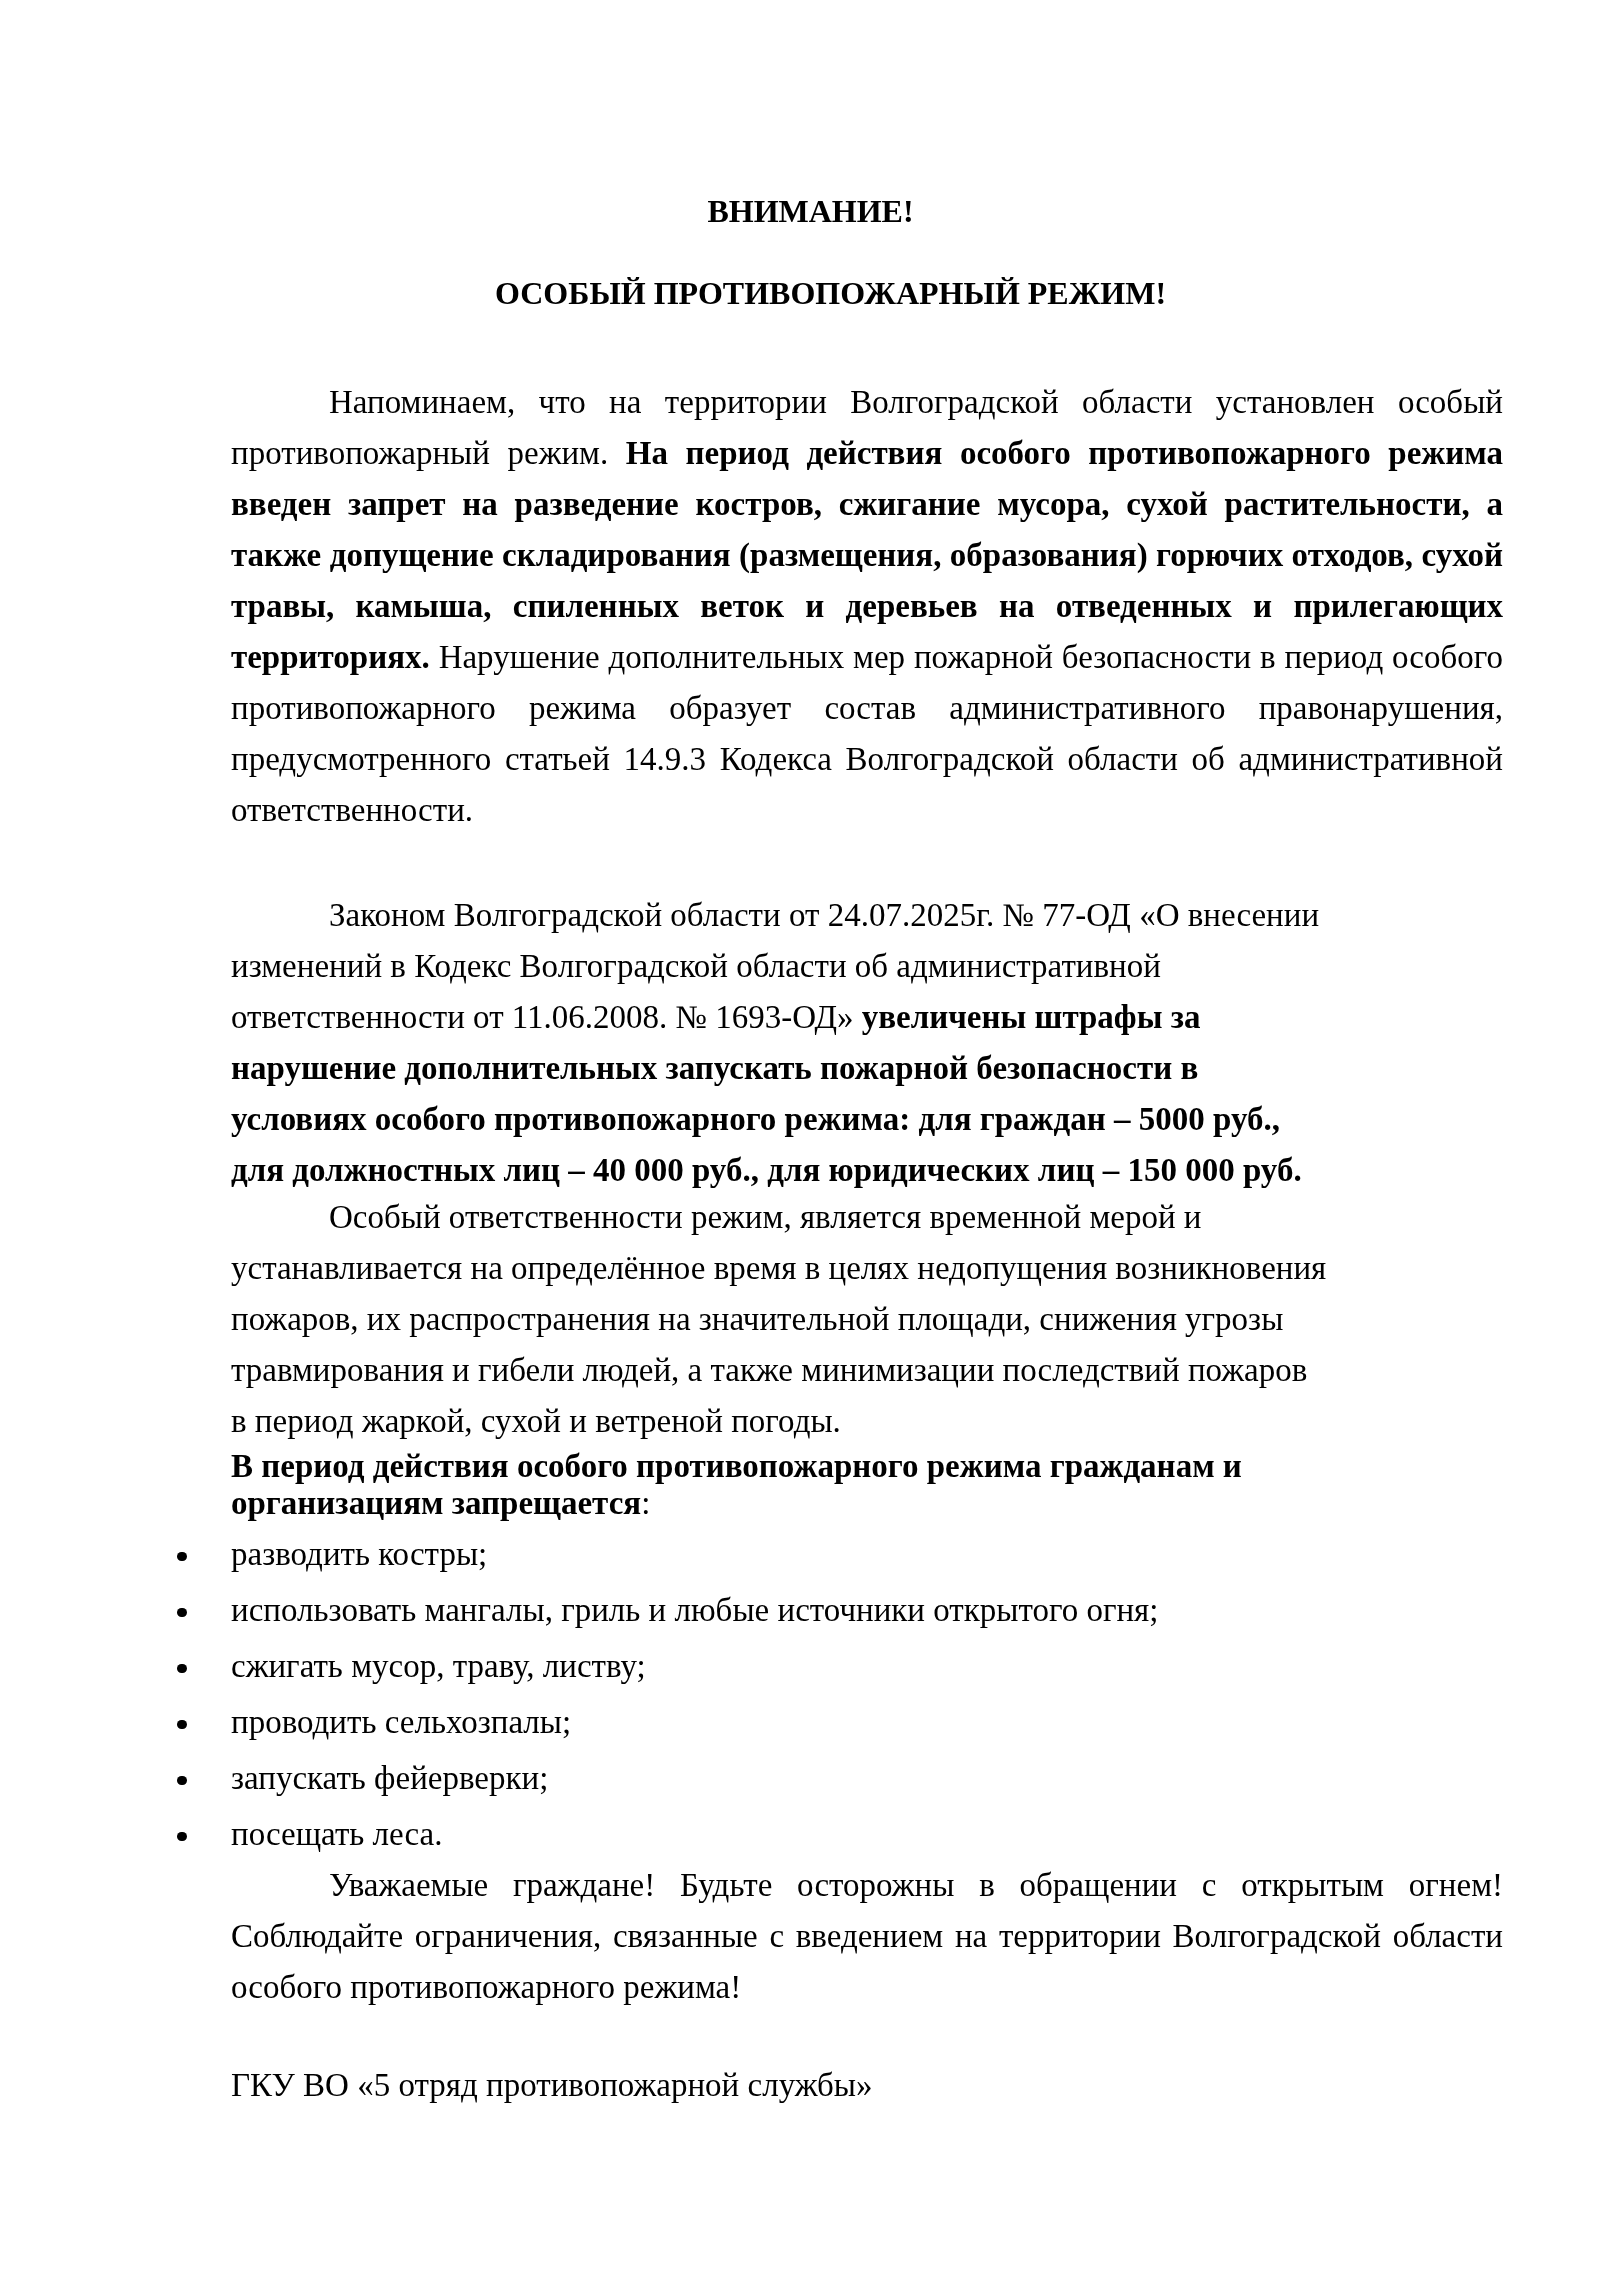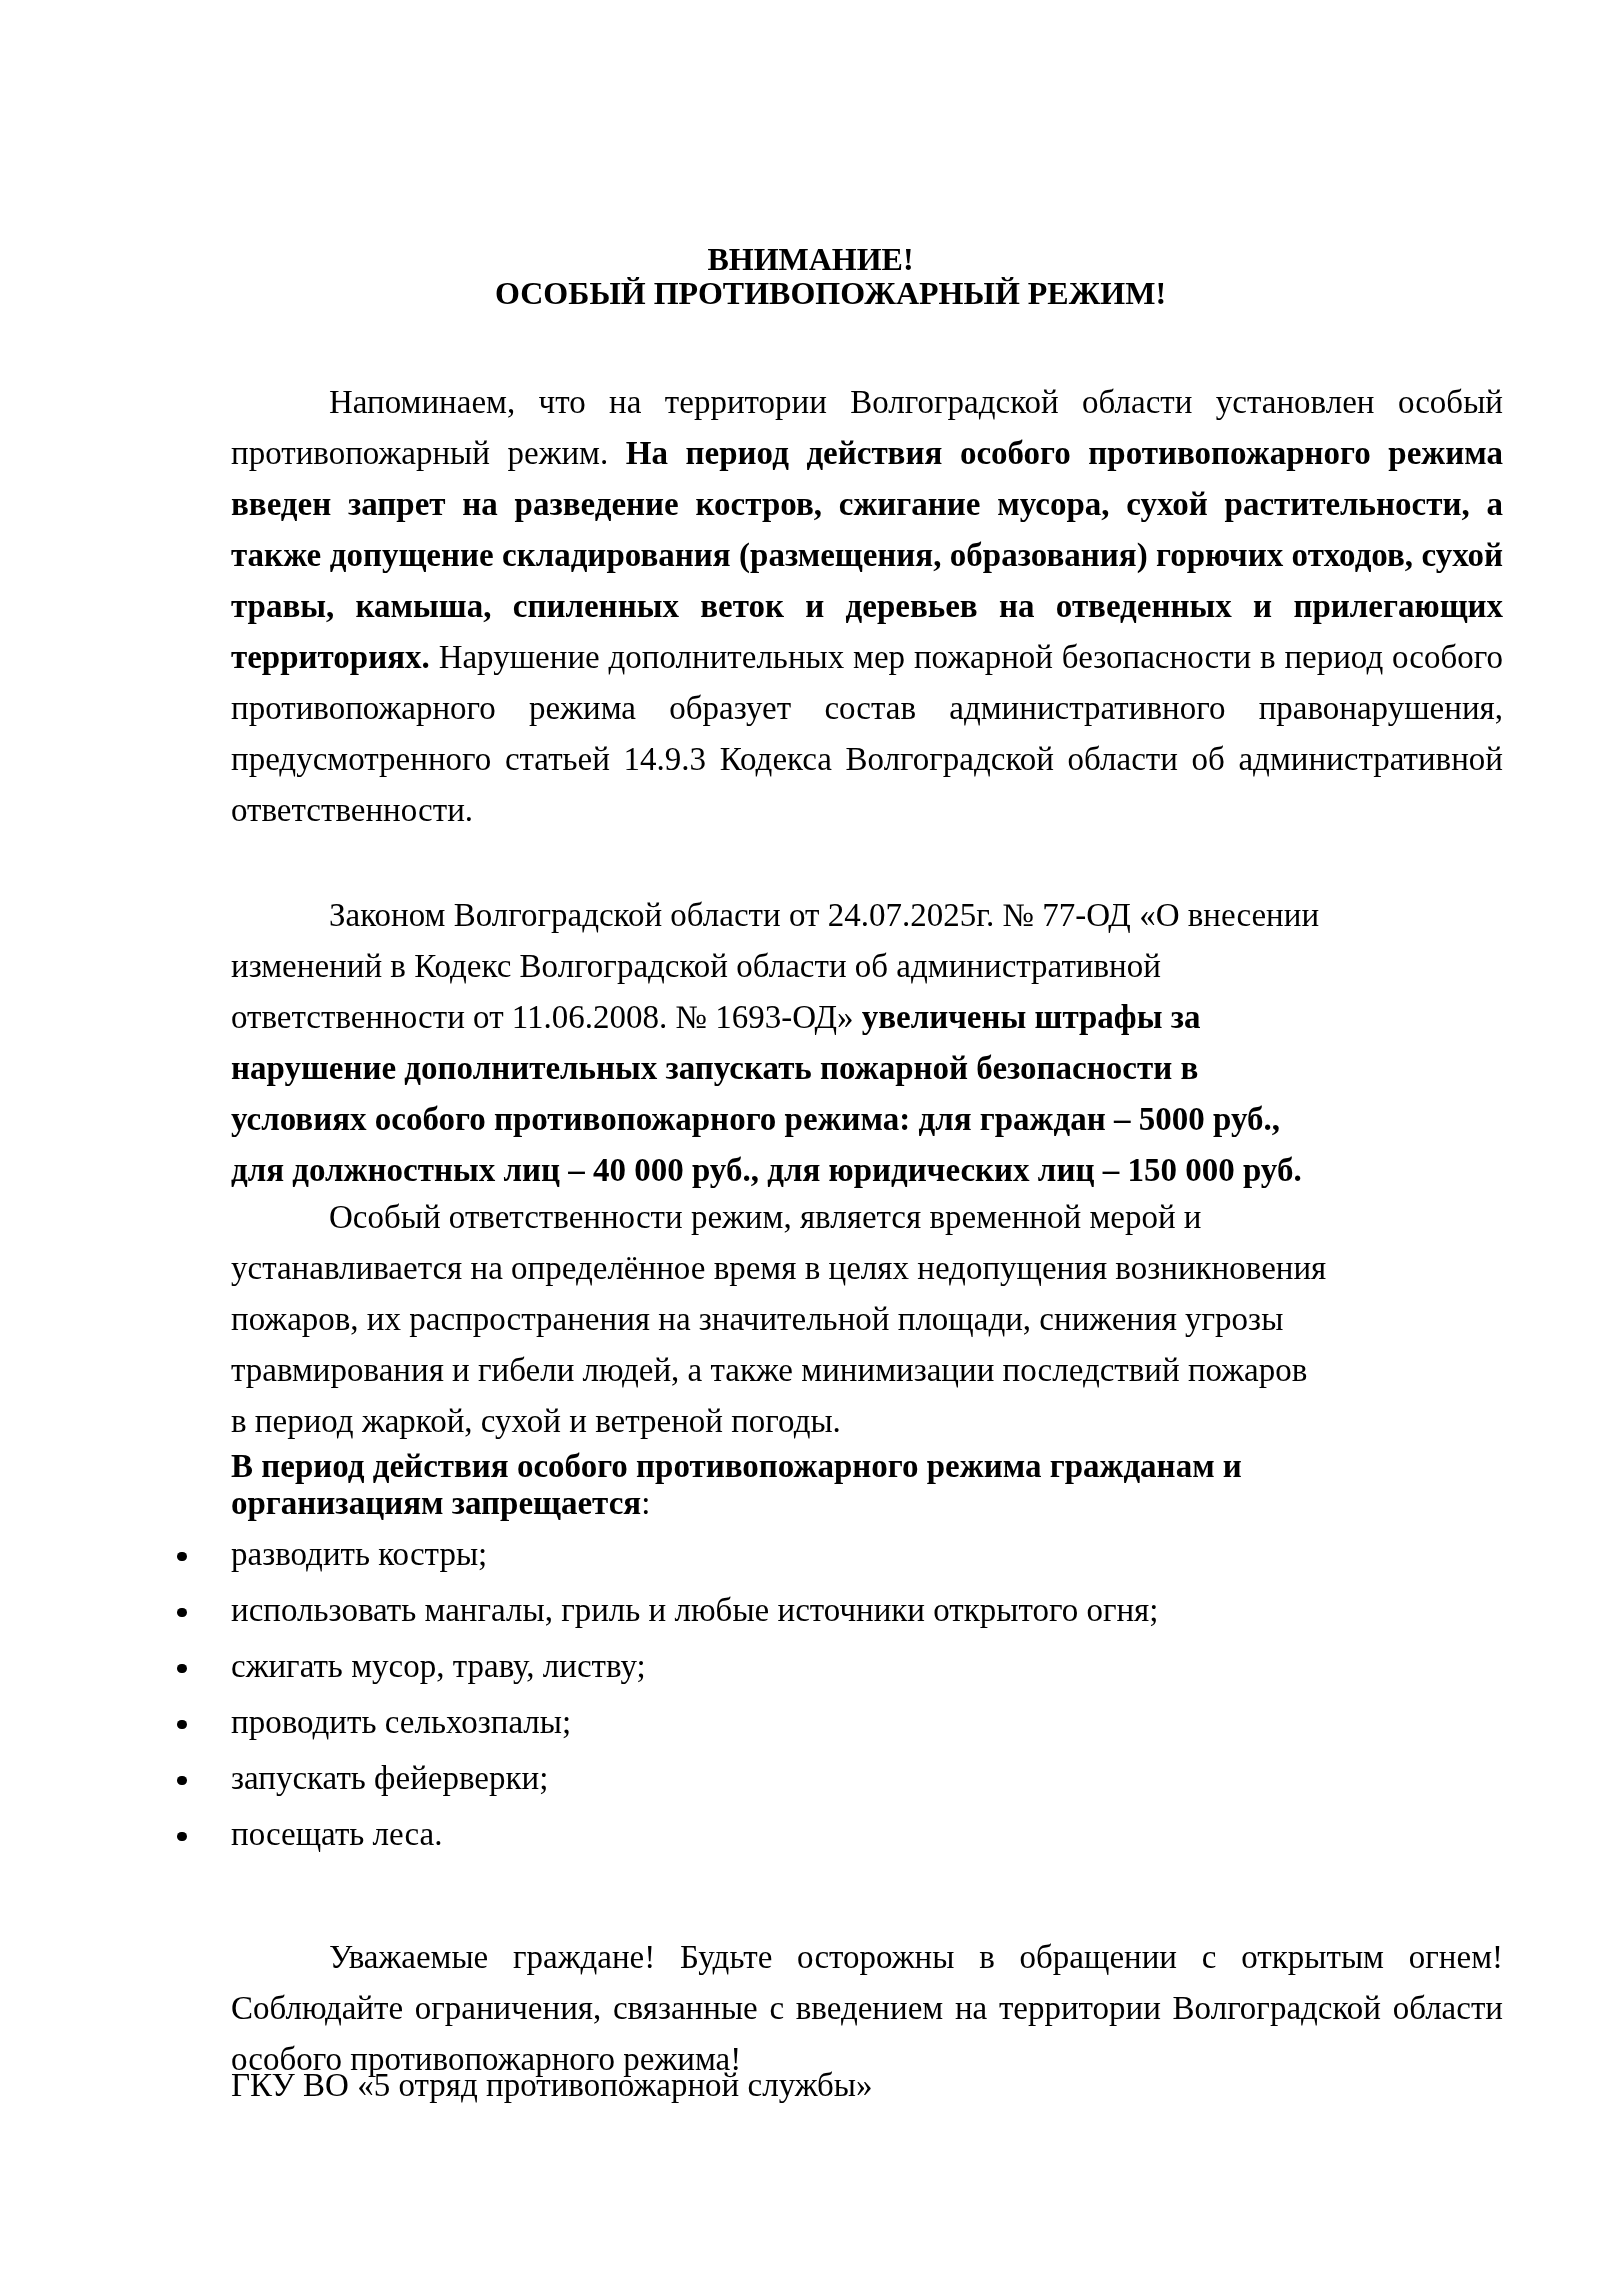--- a/index.html
+++ b/index.html
@@ -1,33 +1,33 @@
 <!DOCTYPE html>
 <html><head>
 <meta charset="utf-8">
 <style>
   html, body { margin: 0; padding: 0; background: #ffffff; }
   body { width: 1621px; height: 2293px; position: relative; overflow: hidden; color: #000; font-family: "Liberation Serif", "DejaVu Serif", serif; }
   .page { position: absolute; left: 0; top: 0; width: 1621px; height: 2293px; background: #fff; }
   .title { position: absolute; left: 0; width: 1621px; text-align: center; font-weight: bold; font-size: 32px; line-height: 39px; }
-  .t1 { top: 192px; margin-top: 48px; }
+  .t1 { top: 192px; }
   .t2 { top: 274px; margin-left: 20px; }
   .body { position: absolute; left: 231px; width: 1272px; font-size: 33px; }
   .just { text-align: justify; text-align-last: left; }
   .p1 { top: 377px; line-height: 51px; }
   .p2 { top: 890px; line-height: 51px; }
   .p3 { top: 1192px; line-height: 51px; }
   .p4 { top: 1448px; line-height: 37px; }
   .indent { text-indent: 98px; }
   b { font-weight: bold; }
   .list { position: absolute; left: 0; top: 1535px; width: 1379px; margin: 0; padding: 0; list-style: none; }
   .list li { position: relative; height: 56px; font-size: 33px; line-height: 39px; }
   .bullet { position: absolute; left: 177px; top: 16.7px; width: 9.8px; height: 9.8px; border-radius: 50%; background: #000; }
   .li-text { position: absolute; left: 231px; top: 0; white-space: nowrap; }
-  .p5 { top: 1932px; line-height: 51px; }
+  .p5 { top: 1860px; line-height: 51px; }
   .sig { position: absolute; left: 231px; top: 2066px; font-size: 33px; line-height: 39px; white-space: nowrap; }
 </style>
 </head>
 <body>
 
 <div class="page">
 
   <div class="title t1">ВНИМАНИЕ!</div>
   <div class="title t2">ОСОБЫЙ ПРОТИВОПОЖАРНЫЙ РЕЖИМ!</div>
 

